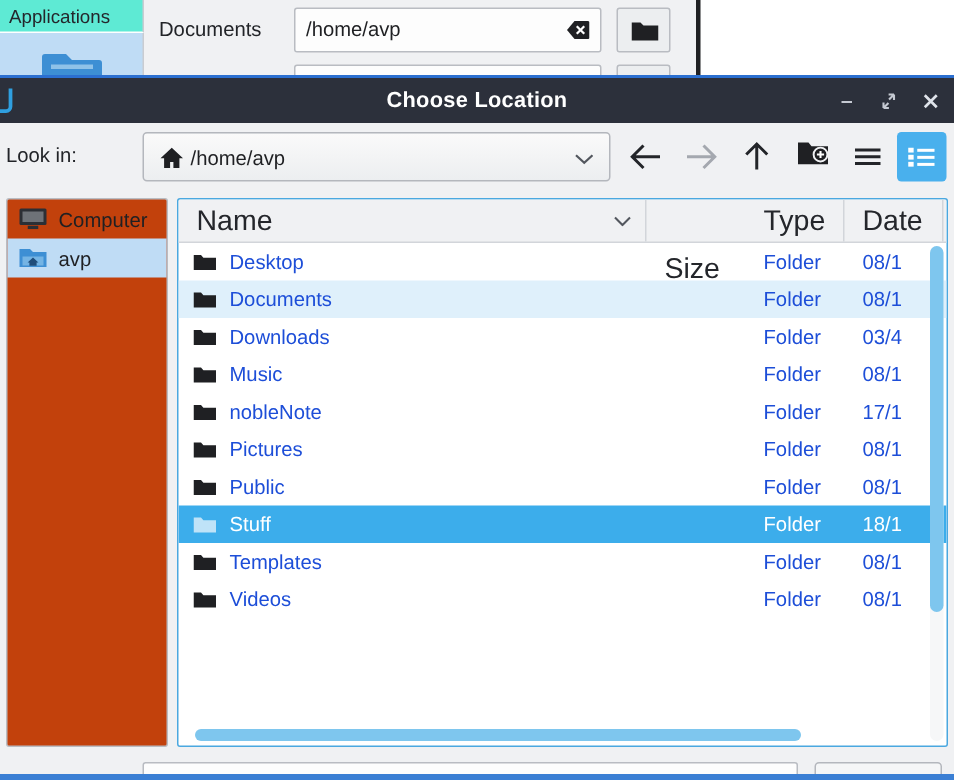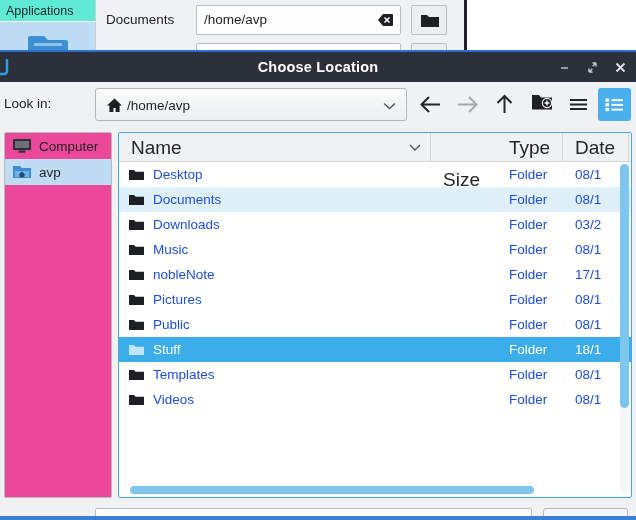--- a/index.html
+++ b/index.html
@@ -80,21 +80,21 @@
   .lookin-text { position: absolute; left: 31px; top: 0; height: 33px; line-height: 33px; font-size: 13.5px; color:#1f2023; }
   .chev { position: absolute; right: 10px; top: 13px; width: 13px; height: 8px; }
 
   .tb-btn { position: absolute; top: 6px; width: 33px; height: 33px; cursor: pointer; }
   .tb-btn svg { position: absolute; left: 5px; top: 6px; }
   .tb-active { background: #49b0ed; border-radius: 3px; }
 
   
   .sidebar {
     position: absolute; left: 4px; top: 50px; width: 108px; height: 366px;
-    background: #ec4899; border: 1px solid #b9bcc2; border-radius: 2px;
+    background: #c2410c; border: 1px solid #b9bcc2; border-radius: 2px;
   }
   .side-item { position: relative; height: 26px; display: flex; align-items: center; padding-left: 7px; cursor: pointer; }
   .side-item .ic { width: 20px; height: 18px; position: relative; margin-right: 7px; }
   .side-item .lb { font-size: 13.5px; color: #1f2023; }
   .side-sel { background: #bfdcf5; }
 
   
   .filelist {
     position: absolute; left: 118px; top: 50px; width: 514px; height: 366px;
     background: #ffffff; border: 1px solid #4aa8e0; border-radius: 2px; overflow: hidden;
@@ -319,21 +319,21 @@
           </div>
           <div class="frow">
             <div class="c-name">
               <span class="fi"><svg viewBox="0 0 15 12">
                   <path d="M0 1 h5 l1.6 1.8 h8.4 v8.2 h-15 z" fill="#1f2023"></path>
                 </svg></span>
               <span class="nm">Downloads</span>
             </div>
             <div class="c-size"></div>
             <div class="c-type">Folder</div>
-            <div class="c-date">03/2</div>
+            <div class="c-date">03/4</div>
           </div>
           <div class="frow">
             <div class="c-name">
               <span class="fi"><svg viewBox="0 0 15 12">
                   <path d="M0 1 h5 l1.6 1.8 h8.4 v8.2 h-15 z" fill="#1f2023"></path>
                 </svg></span>
               <span class="nm">Music</span>
             </div>
             <div class="c-size"></div>
             <div class="c-type">Folder</div>

